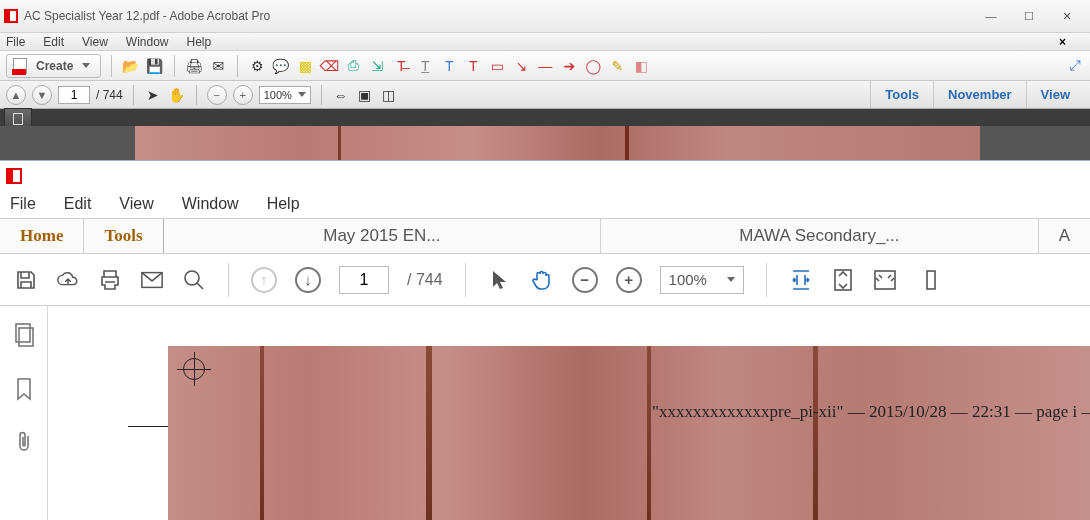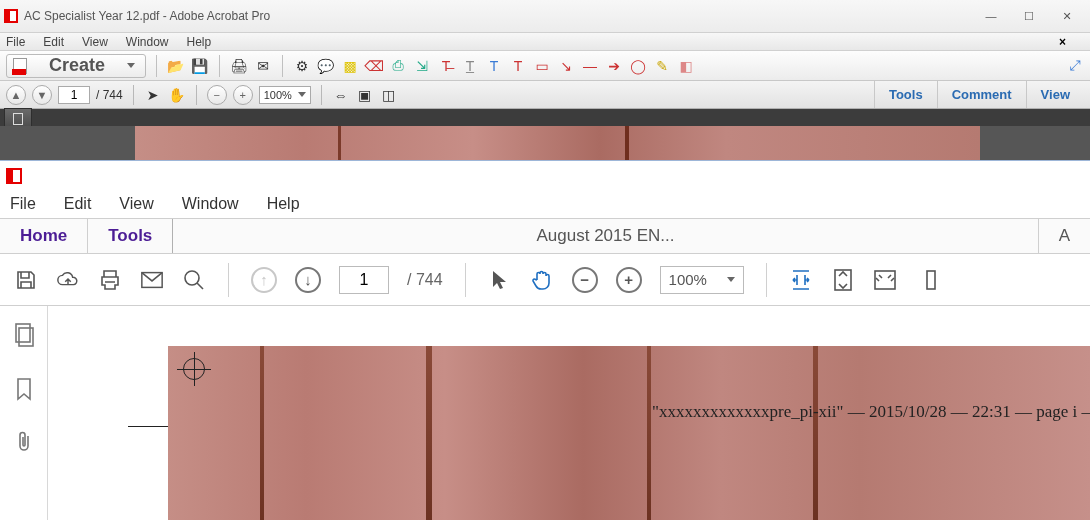--- a/index.html
+++ b/index.html
@@ -9,21 +9,21 @@
   .pro-titlebar { height: 22px; background: linear-gradient(#f7f7f7,#ececec); border-bottom: 1px solid #d0d0d0; display: flex; align-items: center; padding: 16px 4px; font-size: 12px; color: #555; }
   .pro-titlebar .app-icon { width: 14px; height: 14px; background: #e40000; margin-right: 6px; position: relative; }
   .pro-titlebar .app-icon::after { content:""; position:absolute; inset:2px 2px 2px 6px; background:#fff; }
   .pro-titlebar .spacer { flex: 1; }
   .pro-titlebar .win-btn { width: 38px; height: 22px; display: flex; align-items: center; justify-content: center; color: #555; font-size: 11px; }
   .pro-menubar { height: 18px; background: linear-gradient(#f7f7f7,#e8e8e8); display: flex; align-items: center; padding: 0 6px; font-size: 12px; color: #444; border-bottom: 1px solid #d0d0d0; }
   .pro-menubar span { margin-right: 18px; }
   .pro-menubar .close-x { margin-left:auto; font-weight:bold; color:#000; }
   .pro-toolbar1 { height: 30px; background: linear-gradient(#fdfdfd,#ececec); border-bottom:1px solid #c8c8c8; display:flex; align-items:center; padding:0 6px; gap:6px; }
   .pro-toolbar1 .sep { width:1px; height:22px; background:#c0c0c0; margin:0 4px; }
-  .create-btn { display:flex; align-items:center; gap:22px; height:24px; padding:0 10px 0 6px; border:1px solid #bbb; border-radius:3px; background:linear-gradient(#fff,#ececec); font-size:18px; font-weight:bold; color:#555;}
+  .create-btn { display:flex; align-items:center; gap:9px; height:24px; padding:0 10px 0 6px; border:1px solid #bbb; border-radius:3px; background:linear-gradient(#fff,#ececec); font-size:12px; font-weight:bold; color:#555;}
   .create-btn .pdf-ic { width:14px;height:16px;background:#fff;border:1px solid #999;position:relative;}
   .create-btn .pdf-ic::after{content:"";position:absolute;left:-2px;bottom:-2px;width:14px;height:6px;background:#e40000;}
   .tico { width:18px;height:18px; display:inline-flex;align-items:center;justify-content:center; font-size:14px;}
   .pro-toolbar2 { height: 28px; background: linear-gradient(#f4f4f4,#e2e2e2); border-bottom:1px solid #b0b0b0; display:flex; align-items:center; padding:0 6px; gap:6px; font-size:12px; color:#333;}
   .pro-toolbar2 .sep { width:1px; height:20px; background:#b8b8b8; margin:0 4px;}
   .circ-btn { width:20px;height:20px;border:1px solid #aaa;border-radius:50%;background:linear-gradient(#fff,#e8e8e8);display:flex;align-items:center;justify-content:center;font-size:11px;color:#666;}
   .page-input { width:32px;height:18px;border:1px solid #aaa;text-align:center;font-size:12px;background:#fff;}
   .zoom-sel { width:52px;height:18px;border:1px solid #aaa;background:#fff;display:flex;align-items:center;padding:0 4px;font-size:11px;justify-content:space-between;}
   .pro-rightlinks { margin-left:auto; display:flex; align-items:center; height:100%;}
   .pro-rightlinks div { padding:0 14px; color:#2a6bb2; font-weight:600; font-size:13px; border-left:1px solid #c8c8c8; height:100%; display:flex;align-items:center;}
@@ -37,21 +37,21 @@
 
   
   .dc-titlebar { height:30px; display:flex; align-items:center; padding:0 6px; font-size:15px; color:#333; border-top:1px solid #9db6d8; background:#fff;}
   .dc-titlebar .app-icon { width:16px;height:16px;background:#e40000;margin-right:8px;position:relative;}
   .dc-titlebar .app-icon::after{content:"";position:absolute;inset:2px 2px 2px 7px;background:#fff;}
   .dc-menubar { height:28px; display:flex; align-items:center; padding:0 10px; font-size:16px; color:#333; gap:28px;}
   .dc-tabs { height:36px; border-top:1px solid #cfcfcf; border-bottom:1px solid #cfcfcf; display:flex; font-size:17px; color:#555; background:#fafafa;}
   .dc-tabs .htab { padding:0 20px; display:flex;align-items:center; border-right:1px solid #cfcfcf; }
   .dc-tabs .htab.doc { flex:1; min-width:0; justify-content:center; white-space:nowrap; overflow:hidden;}
   .dc-tabs .htab.last{flex:0 0 44px;border-right:none;}
-  .dc-tabs .bold{font-weight:600;color:#4c1d95;}
+  .dc-tabs .bold{font-weight:600;color:#a16207;font-family:Liberation Serif, serif;}
   .dc-toolbar { height:52px; border-bottom:1px solid #cfcfcf; display:flex; align-items:center; padding:0 14px; gap:18px; color:#555;}
   .dc-toolbar .sep{width:1px;height:34px;background:#d0d0d0;margin:0 4px;}
   .dico { width:24px;height:24px;display:flex;align-items:center;justify-content:center;font-size:20px;}
   .dc-toolbar svg { stroke:#555; fill:none; stroke-width:1.6; }
   .dc-toolbar .blue svg { stroke:#1f6fc1; }
   .dc-circ { width:26px;height:26px;border:2px solid #777;border-radius:50%;display:flex;align-items:center;justify-content:center;color:#555;font-weight:bold;font-size:15px;}
   .dc-circ.dim{border-color:#c8c8c8;color:#c8c8c8;}
   .dc-pageinput{width:50px;height:28px;border:1px solid #bbb;text-align:center;font-size:16px;}
   .dc-zoom{width:84px;height:28px;border:1px solid #bbb;display:flex;align-items:center;justify-content:space-between;padding:0 8px;font-size:15px;}
   .dc-main { display:flex; height: calc(520px - 22px - 18px - 30px - 28px - 17px - 34px - 30px - 28px - 36px - 52px); }
@@ -140,21 +140,21 @@
   <div class="zoom-sel">
       <span>100%</span>
       <span class="tri-down"></span>
     </div>
   <div class="sep"></div>
   <span class="tico">⇔</span>
   <span class="tico">▣</span>
   <span class="tico">◫</span>
   <div class="pro-rightlinks">
     <div>Tools</div>
-    <div>Comment</div>
+    <div>November</div>
     <div>View</div>
   </div>
 </div>
 
 <div class="pro-doc-band">
   <div class="thumb-ic">
       <span></span>
     </div>
 </div>
 <div class="pro-page-strip">
@@ -169,21 +169,22 @@
   <span>File</span>
   <span>Edit</span>
   <span>View</span>
   <span>Window</span>
   <span>Help</span>
 </div>
 
 <div class="dc-tabs">
   <div class="htab bold">Home</div>
   <div class="htab bold" style="border-right:1px solid #b0b0b0">Tools</div>
-  <div class="htab doc">August 2015 EN...</div>
+  <div class="htab doc">May 2015 EN...</div>
+  <div class="htab doc">MAWA Secondary_...</div>
   <div class="htab last">A</div>
 </div>
 
 <div class="dc-toolbar">
   <span class="dico">
       <svg width="24" height="24" viewBox="0 0 24 24">
         <path d="M4 4h13l3 3v13H4z M7 4v6h8V4 M7 20v-6h10v6"></path>
       </svg>
     </span>
   <span class="dico">

